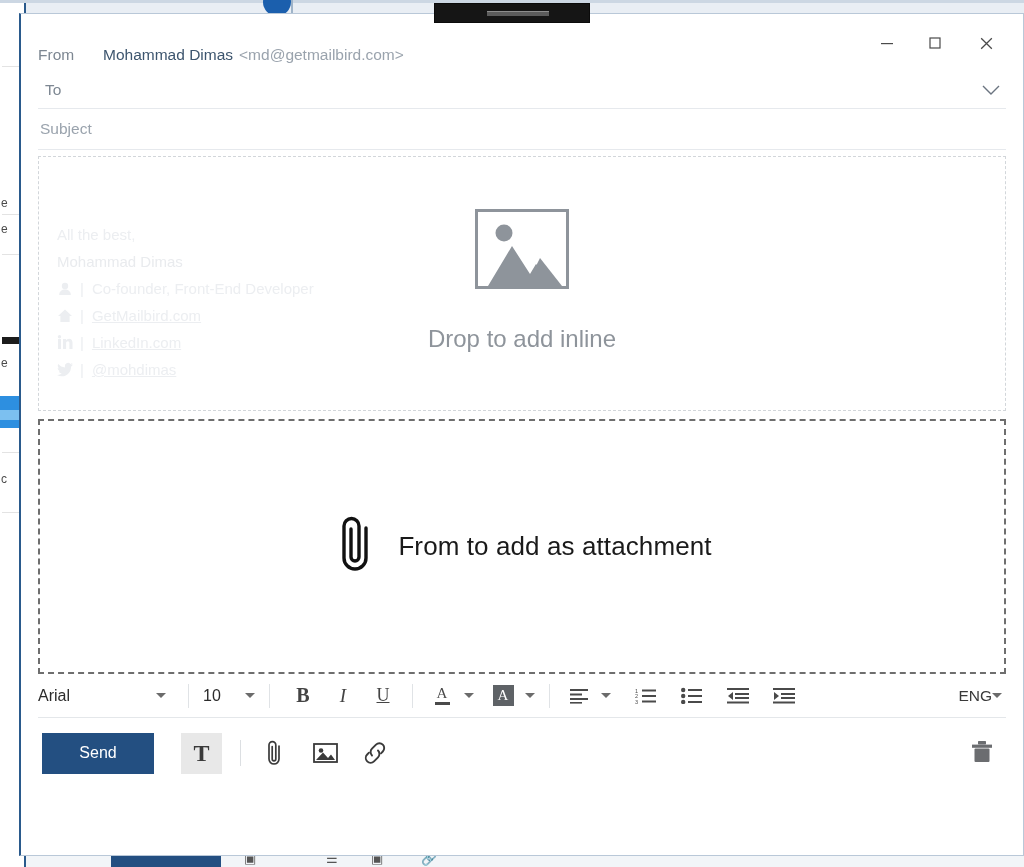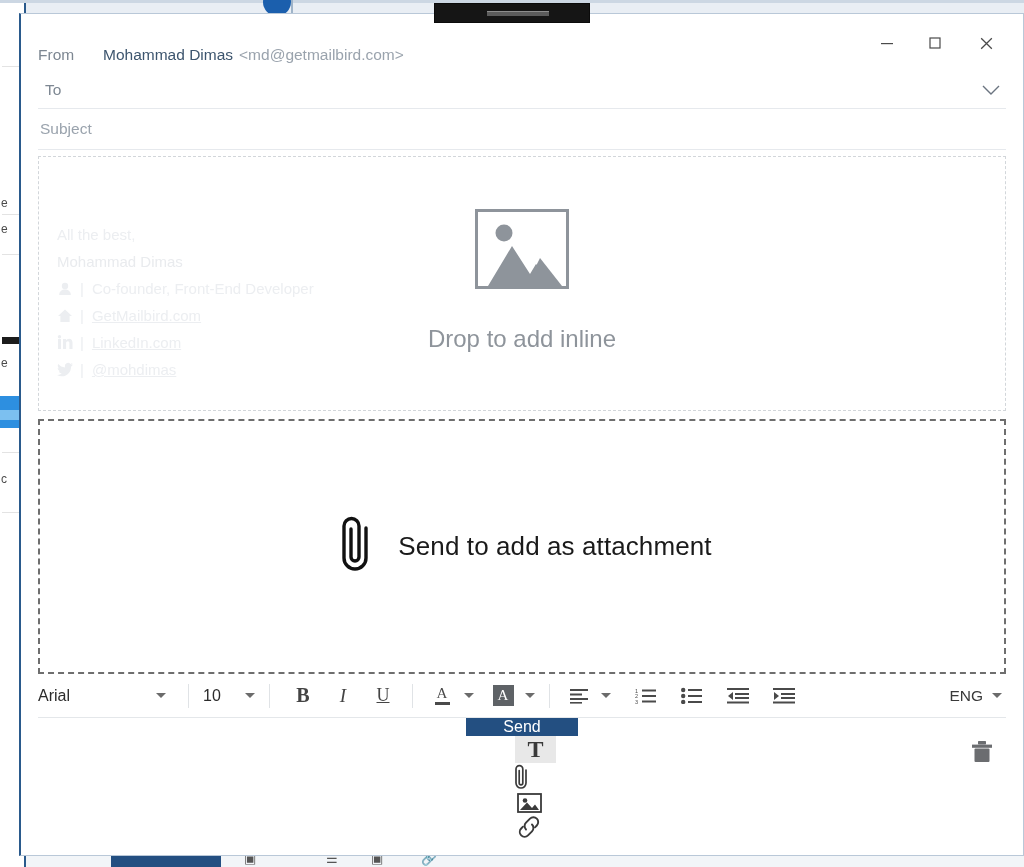--- a/index.html
+++ b/index.html
@@ -139,26 +139,26 @@
   .fsel .fname { font-size:16px; color:#2b2b2b; }
   .caret { width:0;height:0;border-left:5px solid transparent;border-right:5px solid transparent;border-top:5px solid #6b6b6b; }
   .vdiv { width:1px; height:24px; background:#e0e3e6; margin:0 14px; }
   .tbtn {
     width:30px; height:30px; display:flex; align-items:center; justify-content:center;
     cursor:default; color:#444; font-size:18px;
   }
   .tbtn.bold { font-weight:bold; font-family:"Liberation Serif", serif; font-size:20px; }
   .tbtn.ital { font-style:italic; font-family:"Liberation Serif", serif; font-size:19px; }
   .tbtn.undl { text-decoration:underline; font-family:"Liberation Serif", serif; font-size:18px; }
-  .lang { position:absolute; right:4px; display:flex; align-items:center; gap:9px; }
+  .lang { position:absolute; right:4px; display:flex; align-items:center; }
   .lang .lt { font-size:15.5px; color:#3a3a3a; }
 
   
   .actionbar {
-    height:70px; display:flex; align-items:center; padding:0 21px; position:relative;flex-direction:column;
+    height:70px; display:flex; align-items:center; padding:0 21px; position:relative;
   }
   .send-btn {
     width:112px; height:41px; background:#234f81; color:#ffffff;
     font-size:16px; display:flex; align-items:center; justify-content:center;
     cursor:default;
   }
   .tglT {
     width:41px; height:41px; margin-left:27px; background:#e8e8e8;
     display:flex; align-items:center; justify-content:center; cursor:default;
     font-family:"Liberation Serif", serif; font-weight:bold; font-size:24px; color:#3a3a3a;
@@ -308,21 +308,21 @@
       </div>
     </div>
 
     <div class="zone-attach">
       <div class="attach-inner">
         <span>
           <svg width="48" height="62" viewBox="0 0 48 62">
             <path d="M34 14 v30 a11 11 0 0 1 -22 0 V12 a7.5 7.5 0 0 1 15 0 v31 a4 4 0 0 1 -8 0 V15" fill="none" stroke="#111" stroke-width="3.4" stroke-linecap="round" stroke-linejoin="round"></path>
           </svg>
         </span>
-        <span class="attach-label">Send to add as attachment</span>
+        <span class="attach-label">From to add as attachment</span>
       </div>
     </div>
 
     <div class="fmtbar">
 
       <div class="fsel" style="width:136px; justify-content:space-between; padding-right:8px">
         <span class="fname">Arial</span>
         <span class="caret"></span>
       </div>
 

